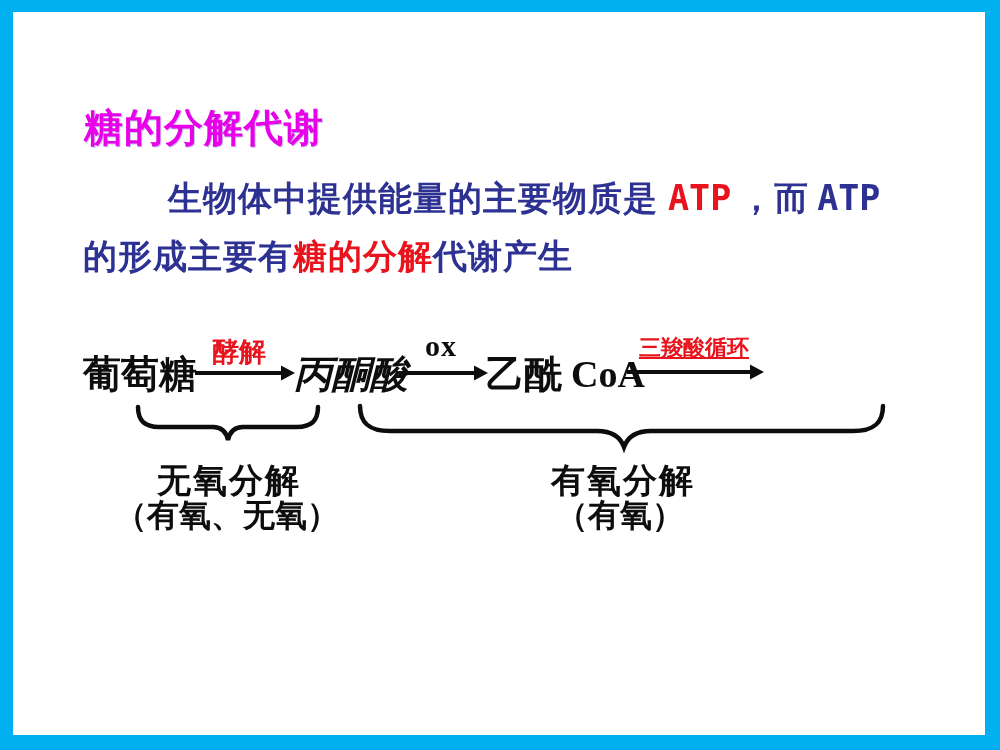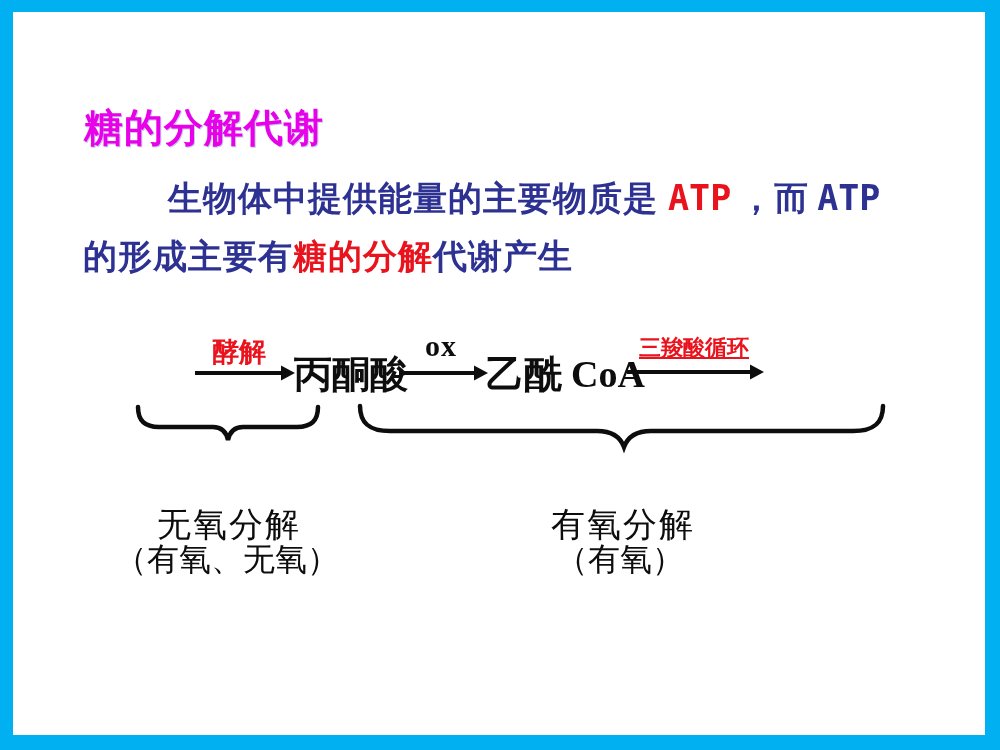--- a/index.html
+++ b/index.html
@@ -52,21 +52,21 @@
   .atp-red { margin: 0 8px 0 10px; }
   .atp-blue { margin-left: 8px; }
 
   .node {
     position: absolute; top: 349px;
     font-size: 38px; font-weight: bold;
     color: var(--ink);
     white-space: nowrap;
   }
   .node-glucose { left: 83px; }
-  .node-pyruvate { left: 294px; }
+  .node-pyruvate { left: 294px; font-style: italic; }
   .node-acetyl { left: 486px; }
   .serif { font-family: "Liberation Serif", serif; }
   .node-acetyl .en { margin-left: 9px; }
   .node-product { left: 788px; top: 346px; font-family: "Liberation Serif", serif; font-size: 41px; }
   .node-product sub {
     font-size: 25px;
     vertical-align: baseline;
     position: relative; bottom: -9px;
   }
 
@@ -76,24 +76,23 @@
     font-weight: bold;
     white-space: nowrap;
   }
   .step-glycolysis { left: 239px; top: 334px; font-size: 27px; color: var(--accent); }
   .step-ox { left: 441px; top: 329px; font-size: 30px; color: var(--ink); font-family: "Liberation Serif", serif; letter-spacing: 1px; }
   .step-tca { left: 694px; top: 333px; font-size: 22px; color: var(--accent); text-decoration: underline; }
 
   .group-label {
     position: absolute;
     transform: translateX(-50%);
-    font-weight: normal;
+    font-weight: bold;
     color: var(--ink);
     white-space: nowrap;
-    margin-top: 44px;
   }
   .g-anaerobic   { left: 229px; top: 458px; font-size: 34px; letter-spacing: 2px; }
   .g-anaerobic-n { left: 227px; top: 494px; font-size: 32px; }
   .g-aerobic     { left: 623px; top: 458px; font-size: 34px; letter-spacing: 2px; }
   .g-aerobic-n   { left: 620px; top: 494px; font-size: 32px; }
 
   svg.overlay {
     position: absolute; left: 0; top: 0;
     width: 1000px; height: 750px;
     pointer-events: none;
@@ -108,20 +107,21 @@
 <div class="slide-bg"></div>
 
 <div class="content">
 
   <h1 class="title">糖的分解代谢</h1>
 
   <div class="intro-line line1"><span class="blue">生物体中提供能量的主要物质是</span><span class="red atp atp-red">ATP</span><span class="blue">，而</span><span class="blue atp atp-blue">ATP</span></div>
 
   <div class="intro-line line2"><span class="blue">的形成主要有</span><span class="red">糖的分解</span><span class="blue">代谢产生</span></div>
 
+  <div class="node node-glucose">葡萄糖</div>
 
   <div class="step-label step-glycolysis">酵解</div>
 
   <div class="node node-pyruvate">丙酮酸</div>
 
   <div class="step-label step-ox">ox</div>
 
   <div class="node node-acetyl"><span>乙酰</span><span class="serif en">CoA</span></div>
 
   <div class="step-label step-tca">三羧酸循环</div>

